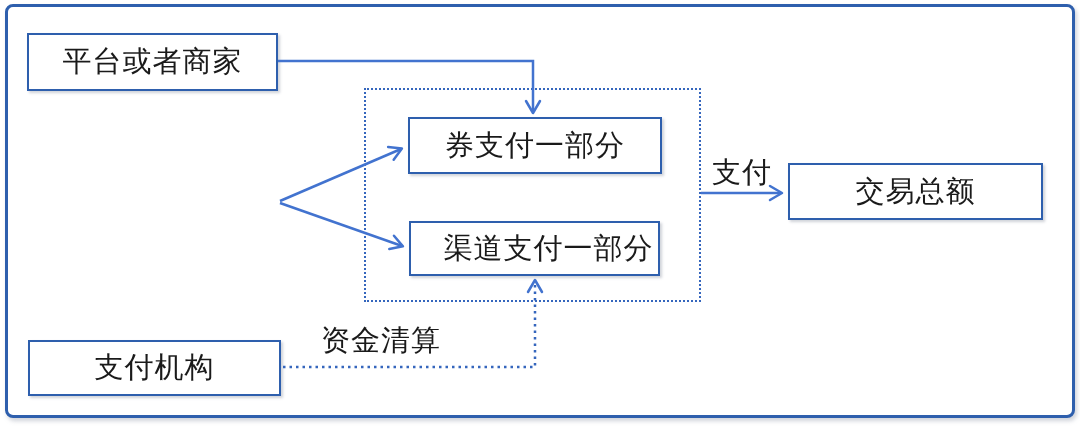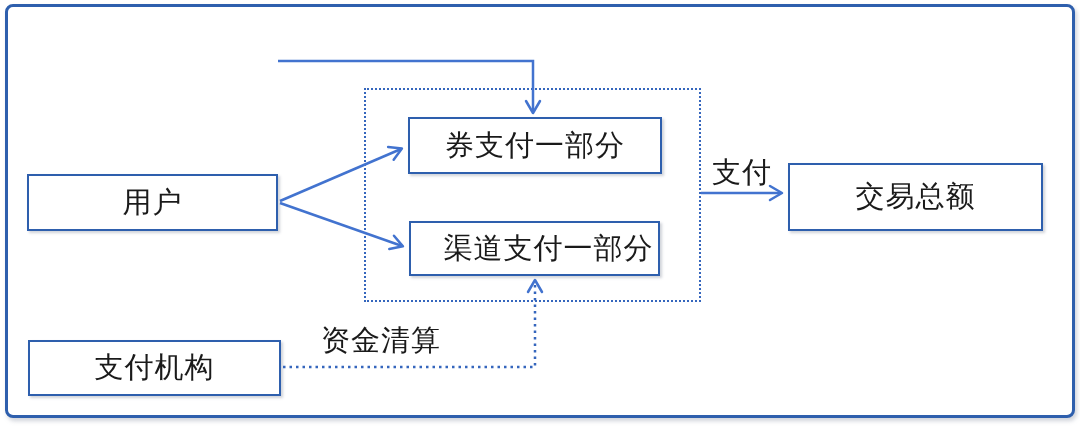--- a/index.html
+++ b/index.html
@@ -36,21 +36,21 @@
     font-size:29px;
     letter-spacing:1px;
     z-index:2;
     box-sizing:border-box;
   }
   .node-platform{left:27px;top:33px;width:251px;height:58px;}
   .node-user{left:27px;top:174px;width:251px;height:57px;}
   .node-payment-org{left:28px;top:340px;width:253px;height:56px;}
   .node-coupon{left:408px;top:117px;width:254px;height:57px;}
   .node-channel{left:409px;top:221px;width:251px;height:55px;padding-left:28px;}
-  .node-total{left:788px;top:163px;width:255px;height:68px;}
+  .node-total{left:788px;top:163px;width:255px;height:57px;}
   .dashed-group{
     position:absolute;
     left:364px;top:88px;width:337px;height:214px;
     border:2px dotted var(--dotted);
     z-index:1;
     box-sizing:border-box;
     background:transparent;
   }
   .edge-label{
     position:absolute;
@@ -88,24 +88,24 @@
 
     <path d="M280,201 L401,149" fill="none" stroke="#4273cf" stroke-width="2.5" marker-end="url(#arrowhead)"></path>
 
     <path d="M280,203 L402,246" fill="none" stroke="#4273cf" stroke-width="2.5" marker-end="url(#arrowhead)"></path>
 
     <path d="M701,193 H781" fill="none" stroke="#4273cf" stroke-width="2.5" marker-end="url(#arrowhead)"></path>
 
     <path d="M283,367 H535 V281" fill="none" stroke="#3566bd" stroke-width="2.5" stroke-dasharray="2.5 4" marker-end="url(#arrowhead)"></path>
   </svg>
 
+  <div class="node node-platform">
+    <span>平台或者商家</span>
+  </div>
 
-  <div class="node node-user">
-    <span>用户</span>
-  </div>
 
   <div class="node node-payment-org">
     <span>支付机构</span>
   </div>
 
   <div class="node node-coupon">
     <span>券支付一部分</span>
   </div>
 
   <div class="node node-channel">

